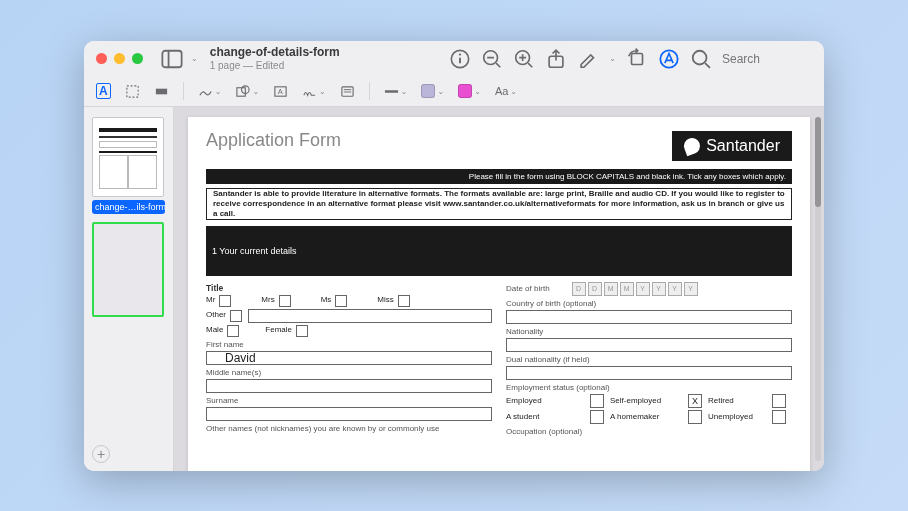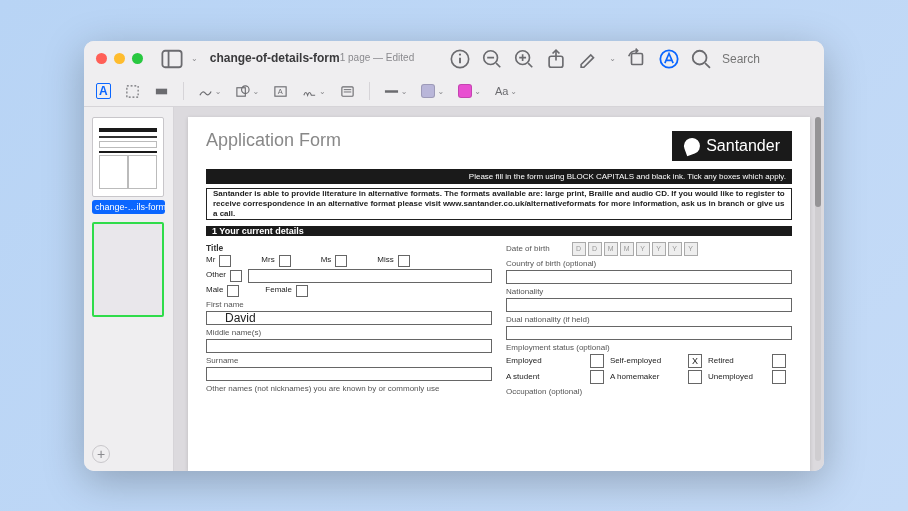--- a/index.html
+++ b/index.html
@@ -16,21 +16,21 @@
     display: flex; flex-direction: column; overflow: hidden;
   }
   .titlebar {
     height: 36px; display: flex; align-items: center; padding: 0 12px; gap: 8px;
     background: #efeef0;
   }
   .traffic { display: flex; gap: 7px; margin-right: 10px; }
   .dot { width: 11px; height: 11px; border-radius: 50%; }
   .dot.red { background: #ff5f57; } .dot.yellow { background: #febc2e; } .dot.green { background: #28c840; }
   .tb-btn { color: #6b6b6f; display: flex; align-items: center; justify-content: center; width: 22px; height: 22px; cursor: default; }
-  .title-block { display: flex; line-height: 1.1; margin-right: auto; margin-left: 4px; justify-content: center; }
+  .title-block { display: flex; flex-direction: column; line-height: 1.1; margin-right: auto; margin-left: 4px; justify-content: center; }
   .title-block .t { font-size: 12px; font-weight: 600; color: #3a3a3c; }
   .title-block .s { font-size: 10px; color: #8a8a8e; }
   .tb-group { display: flex; align-items: center; gap: 10px; }
   .search { display: flex; align-items: center; gap: 4px; background: transparent; border: none; color: #000000; font-size: 12px; width: 90px; }
   .toolbar {
     height: 30px; background: #efeef0; border-bottom: 1px solid #d6d4d8;
     display: flex; align-items: center; padding: 0 12px; gap: 14px;
   }
   .tool { color: #6b6b6f; display: flex; align-items: center; gap: 2px; cursor: default; }
   .tool.active { color: #0a66ff; }
@@ -49,21 +49,21 @@
   .add-page { position: absolute; bottom: 8px; left: 8px; color: #8a8a8e; font-size: 14px; border: 1px solid #c8c6ca; border-radius: 50%; width: 18px; height: 18px; display: flex; align-items: center; justify-content: center; }
   .canvas { flex: 1; background: #dcdade; padding: 10px 14px 0 14px; overflow: hidden; position: relative; }
   .page { background: #fff; width: 100%; height: 100%; padding: 14px 18px; font-size: 9px; color: #222; overflow: hidden; box-shadow: 0 1px 4px rgba(0,0,0,0.15); }
   .hdr { display: flex; justify-content: space-between; align-items: flex-start; margin-bottom: 8px; }
   .hdr h1 { font-size: 20px; font-weight: 700; color: #1a1a1a; line-height: 1.05; }
   .hdr h2 { font-size: 18px; font-weight: 400; color: #888; line-height: 1.05; }
   .brand { background: #1a1a1a; color: #fff; padding: 6px 12px; display: flex; align-items: center; gap: 6px; font-size: 16px; }
   .brand .flame { width: 16px; height: 16px; background: #fff; border-radius: 50% 50% 50% 0; transform: rotate(-20deg); }
   .blackbar { background: #1a1a1a; color: #fff; font-size: 8px; padding: 3px 6px; text-align: right; margin-bottom: 4px; }
   .notice { border: 1px solid #222; padding: 0 6px; font-size: 8px; line-height: 1.25; margin-bottom: 6px; }
-  .sect-title { background: #1a1a1a; color: #fff; font-size: 9px; padding: 0 6px; font-weight: 700; margin-bottom: 4px; }
+  .sect-title { background: #1a1a1a; color: #fff; font-size: 9px; padding: 20px 6px; font-weight: 400; margin-bottom: 4px; }
   .cols { display: flex; gap: 14px; }
   .col { flex: 1; }
   .lbl { font-size: 8.5px; color: #333; font-weight: 600; margin-top: 3px; margin-bottom: 2px; }
   .sublbl { font-size: 8px; color: #555; margin-top: 3px; margin-bottom: 2px; }
   .row { display: flex; align-items: center; gap: 6px; margin-bottom: 2px; flex-wrap: wrap; }
   .ck { width: 12px; height: 12px; border: 1px solid #666; display: inline-flex; align-items: center; justify-content: center; font-size: 9px; background: #fff; }
   .ck.big { width: 14px; height: 14px; }
   .fld { border: 1px solid #666; height: 14px; background: #fff; flex: 1; font-size: 10px; padding: 0 18px; display: flex; align-items: center; }
   .dob { display: flex; gap: 2px; }
   .dob .cell { width: 14px; height: 14px; border: 1px solid #aaa; background: #eee; font-size: 7px; color: #999; display: flex; align-items: center; justify-content: center; }

